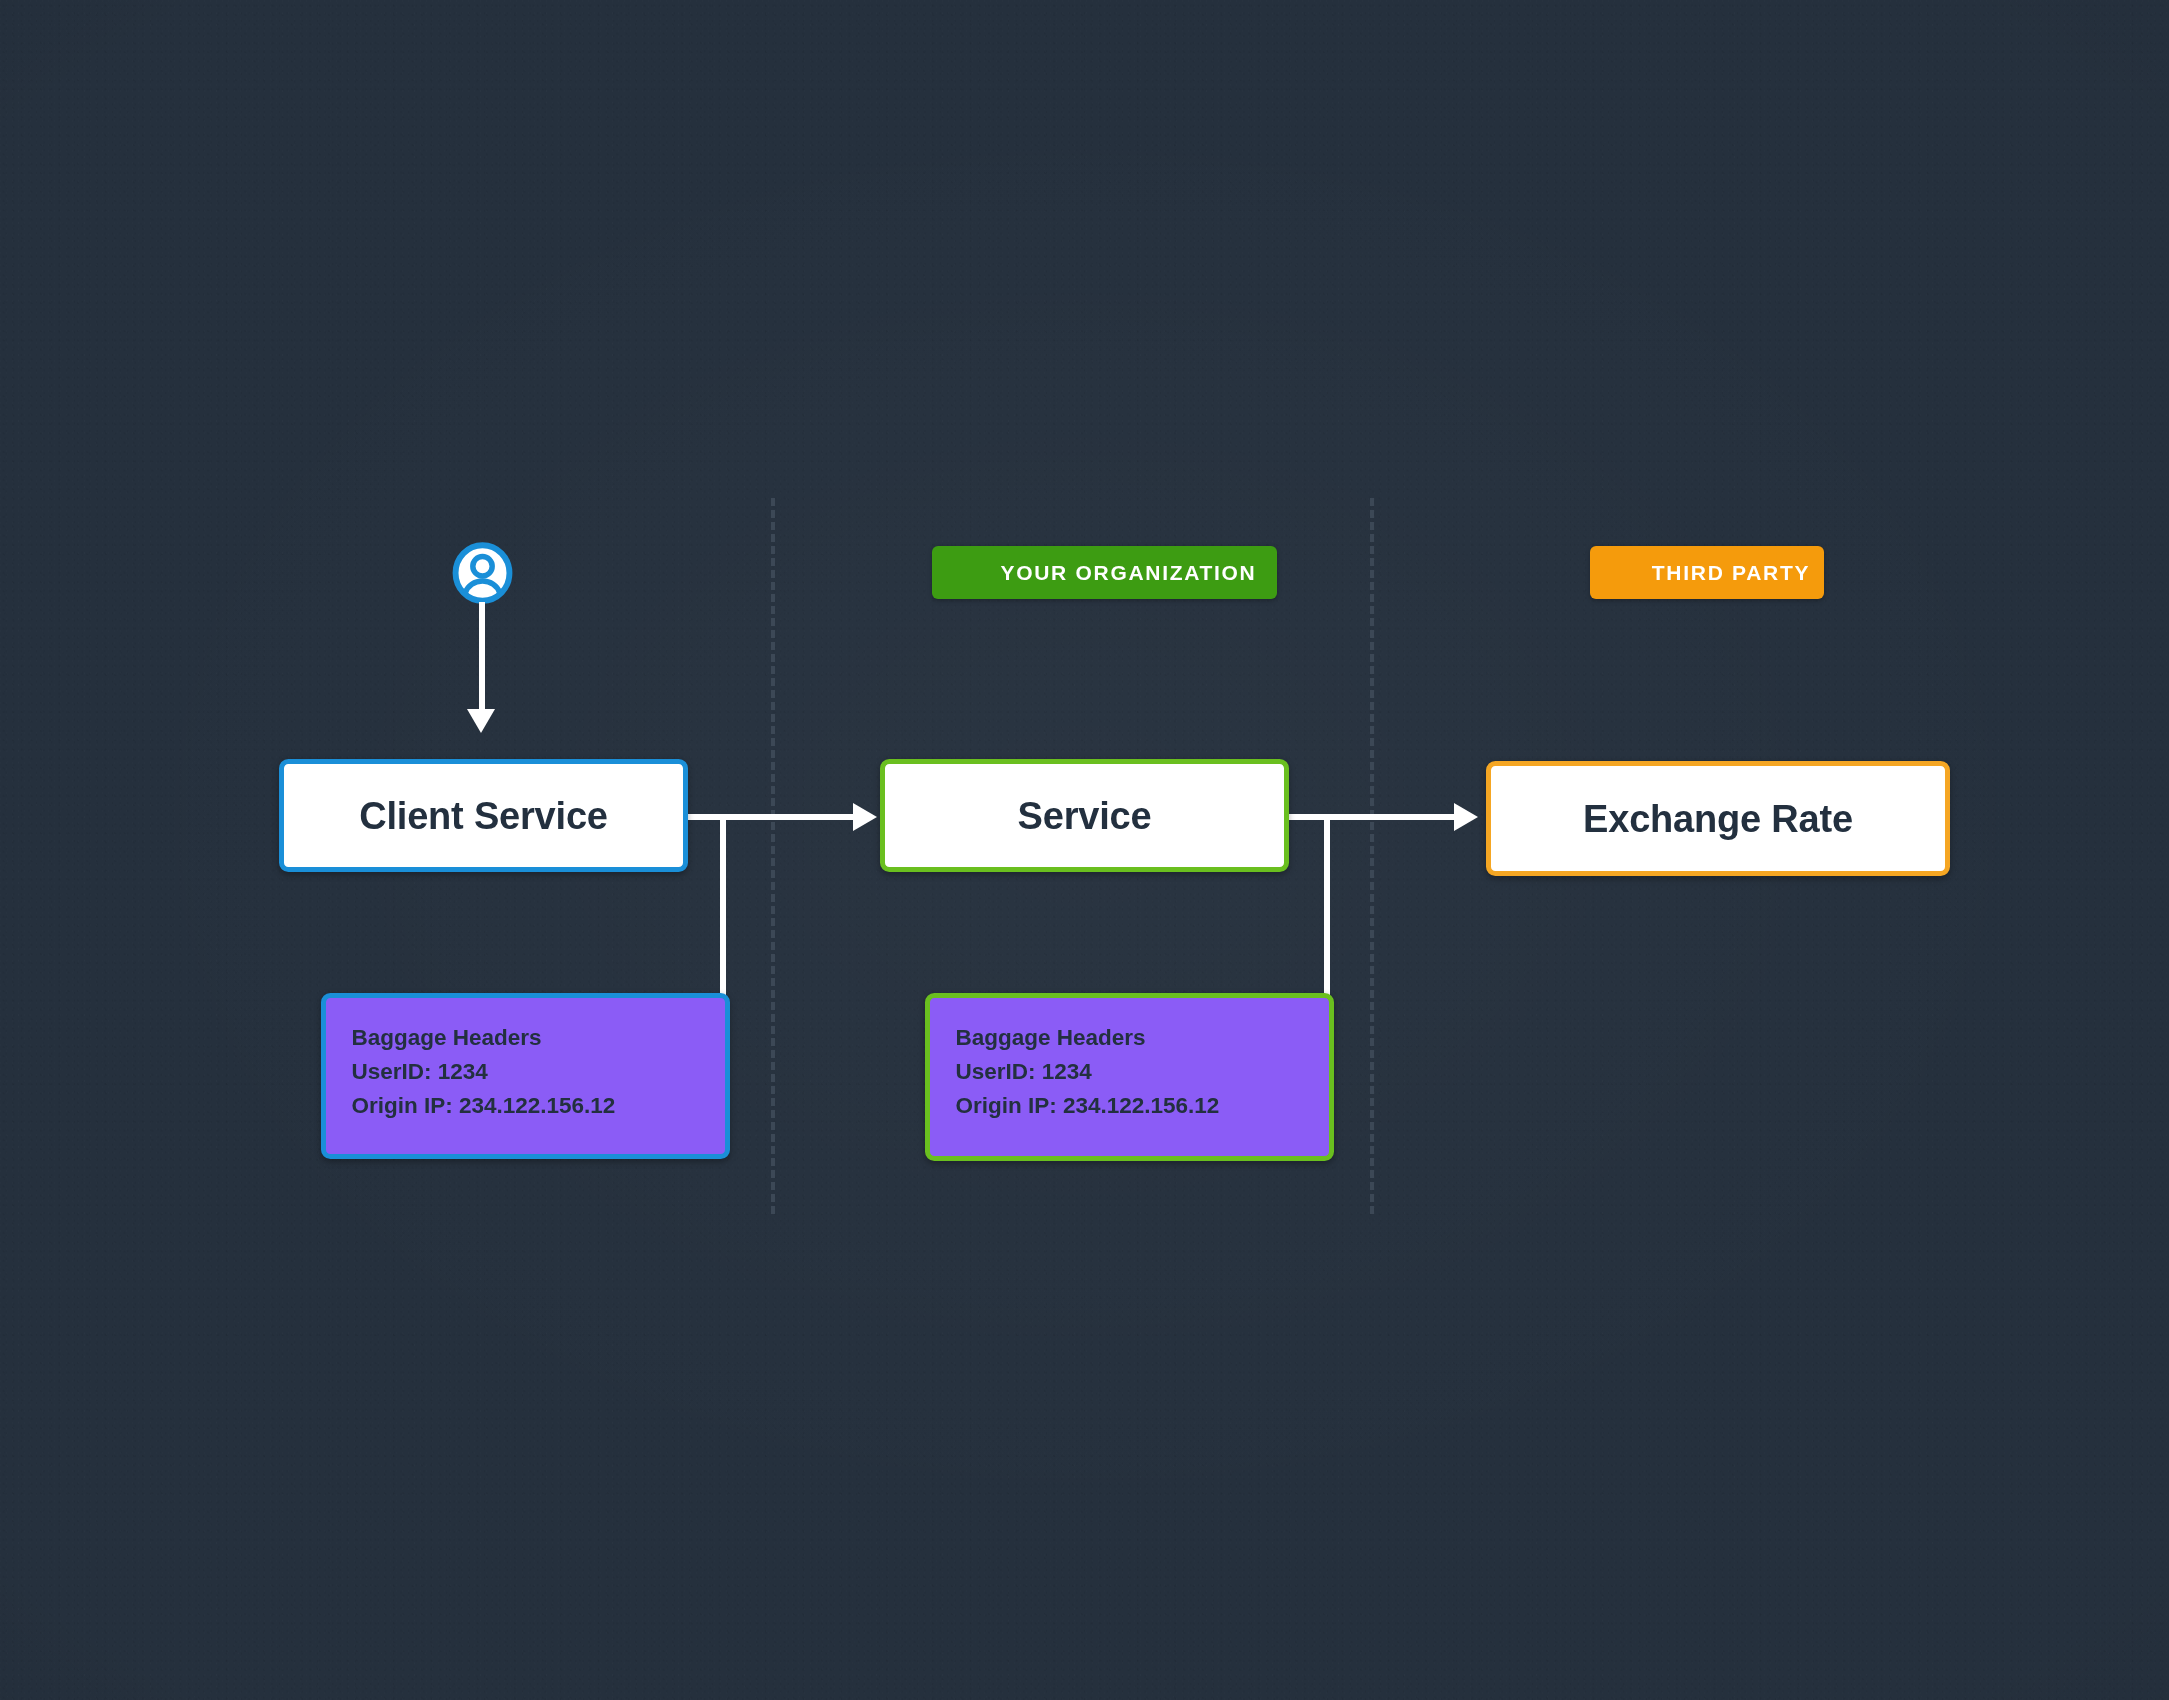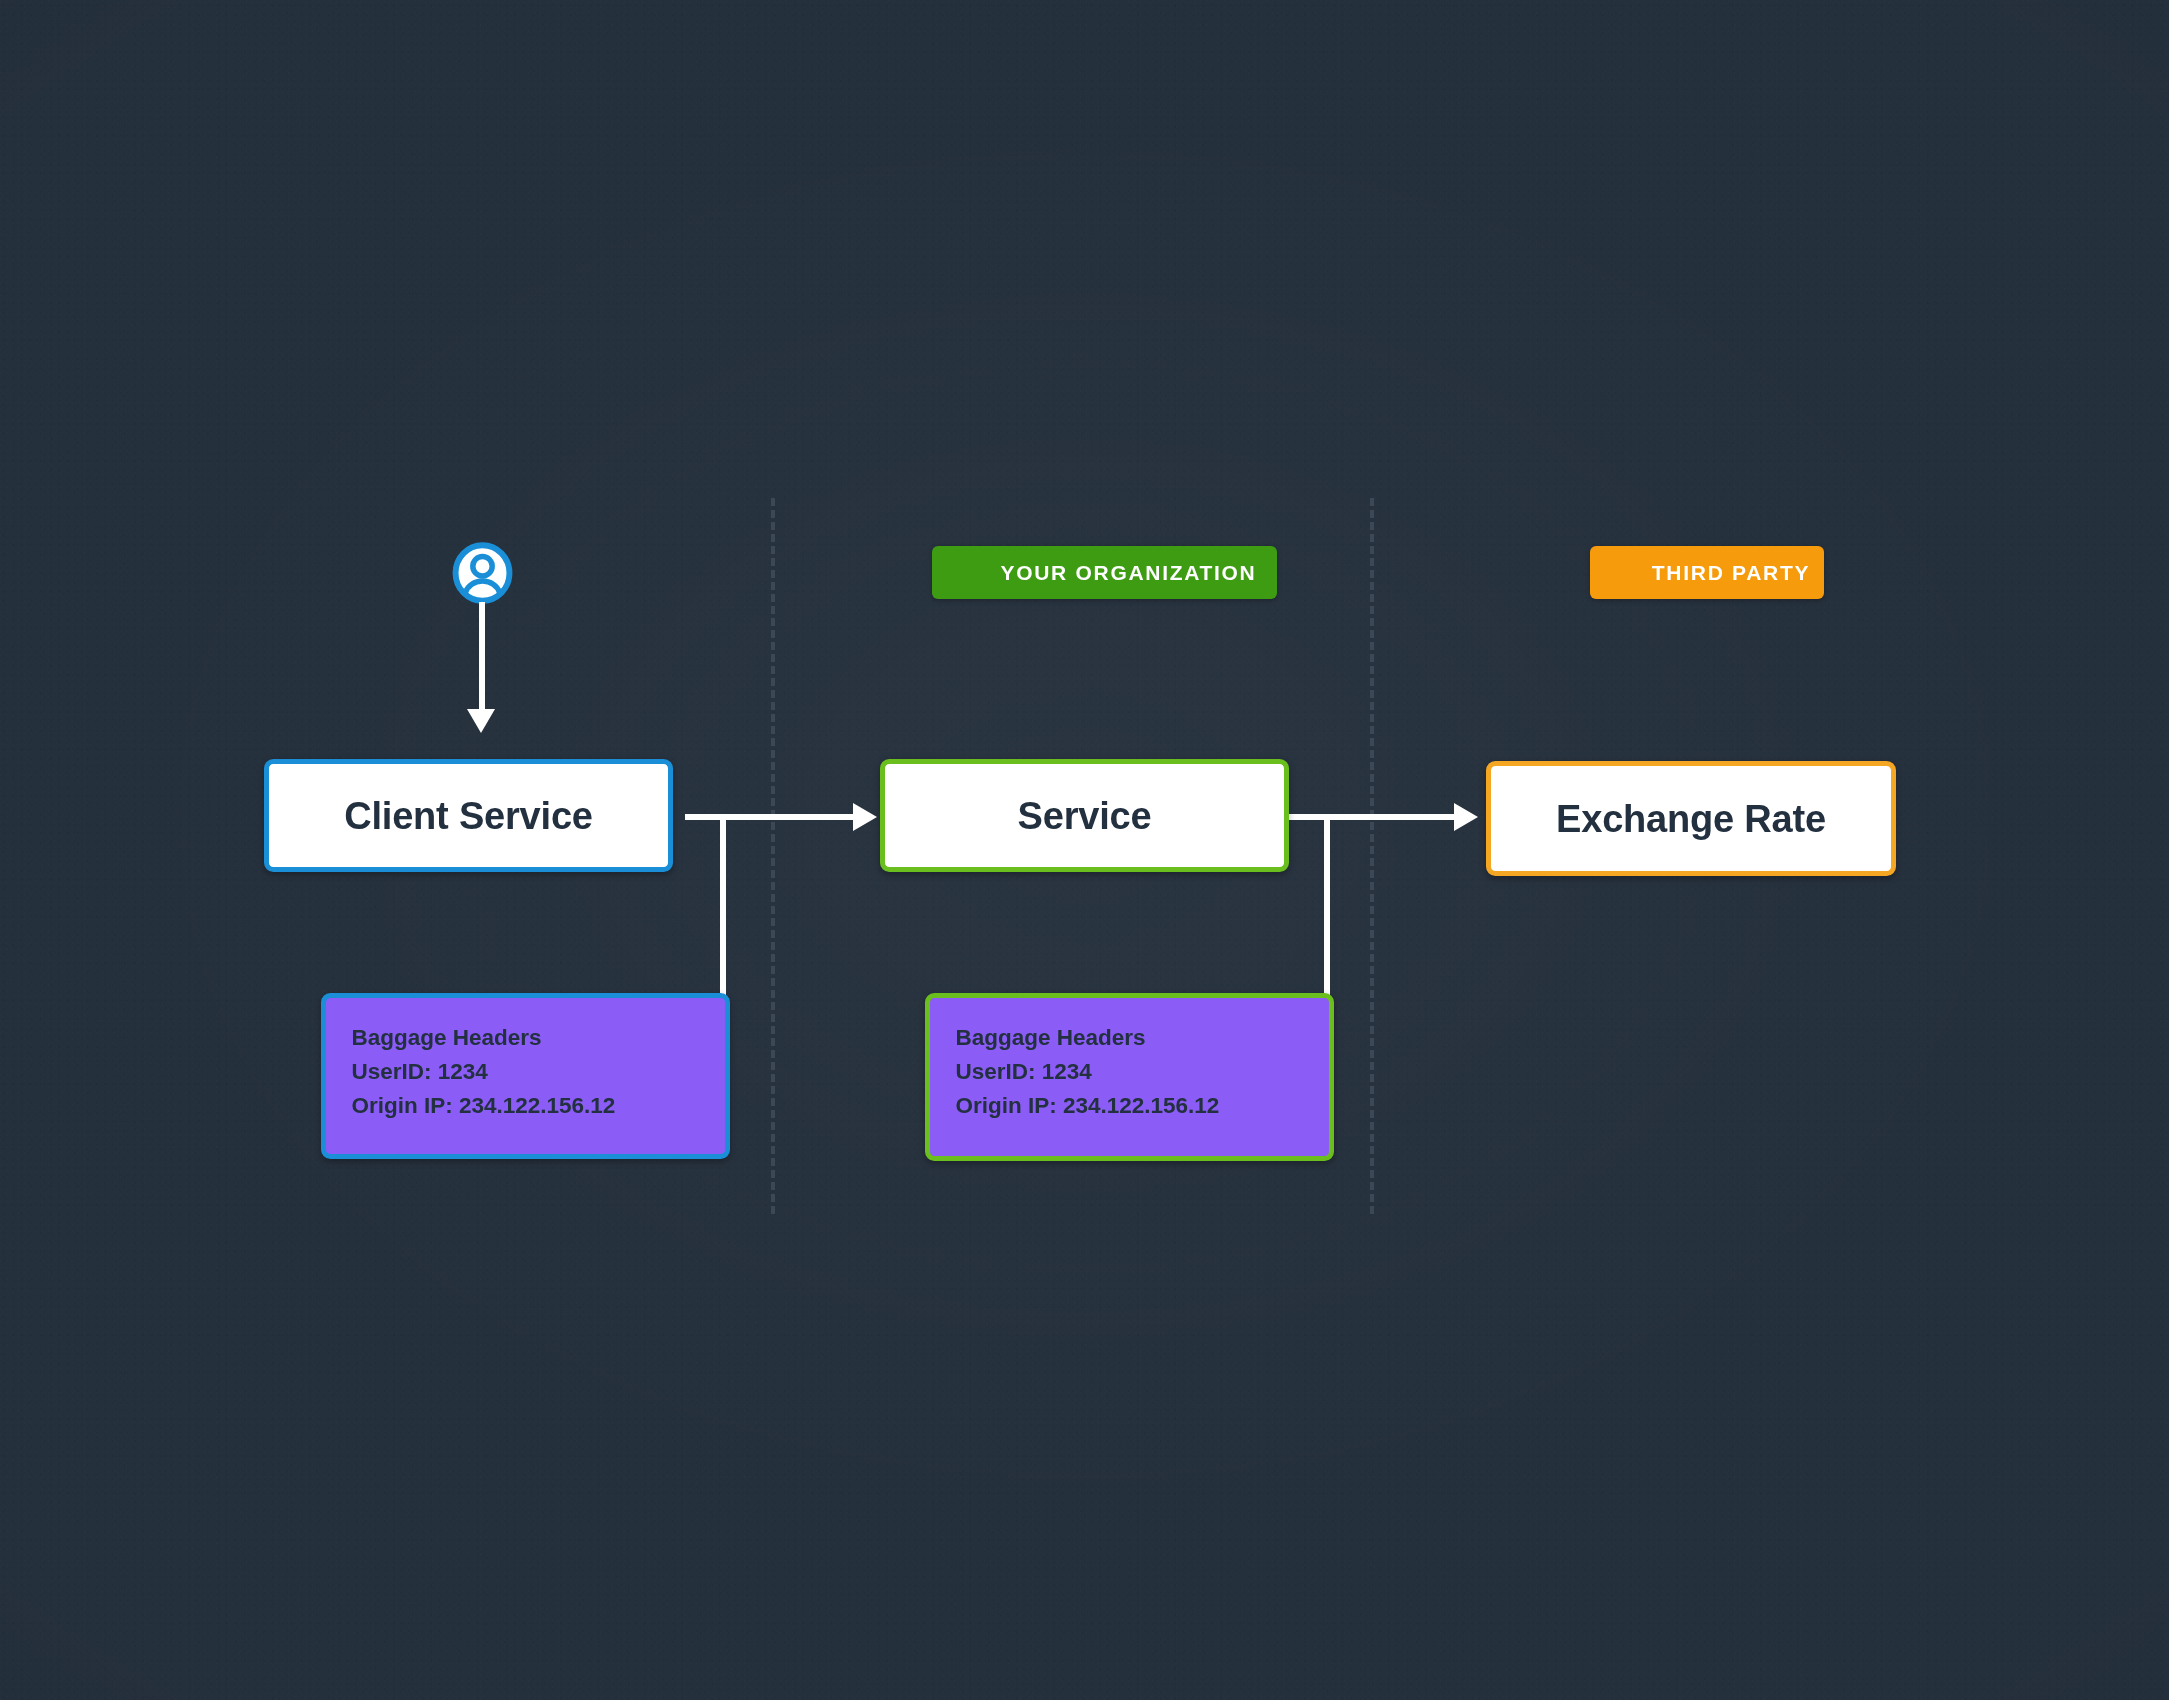--- a/index.html
+++ b/index.html
@@ -174,29 +174,29 @@
 
   <div class="conn conn-v" style="left:720px; top:814px; height:275px;"></div>
   <div class="conn conn-h" style="left:682px; top:1083px; width:44px;"></div>
 
   <div class="conn conn-h" style="left:1288px; top:814px; width:166px;"></div>
   <div class="arrowhead arrow-right" style="left:1454px; top:803px;"></div>
 
   <div class="conn conn-v" style="left:1324px; top:814px; height:275px;"></div>
   <div class="conn conn-h" style="left:1286px; top:1083px; width:44px;"></div>
 
-  <div class="node" style="left:264px; top:759px; width:409px; height:113px; border-color:#1a8fd8;">
+  <div class="node" style="left:279px; top:759px; width:409px; height:113px; border-color:#1a8fd8;">
     <span class="node-label">Client Service</span>
   </div>
 
   <div class="node" style="left:880px; top:759px; width:409px; height:113px; border-color:#6abf1f;">
     <span class="node-label">Service</span>
   </div>
 
-  <div class="node" style="left:1486px; top:761px; width:410px; height:115px; border-color:#f5a623;">
+  <div class="node" style="left:1486px; top:761px; width:464px; height:115px; border-color:#f5a623;">
     <span class="node-label">Exchange Rate</span>
   </div>
 
   <div class="card" style="left:276px; top:993px; width:409px; height:166px; border-color:#1a8fd8;">
     <div class="card-line">Baggage Headers</div>
     <div class="card-line">UserID: 1234</div>
     <div class="card-line">Origin IP: 234.122.156.12</div>
   </div>
 
   <div class="card" style="left:880px; top:993px; width:409px; height:168px; border-color:#6abf1f;">

